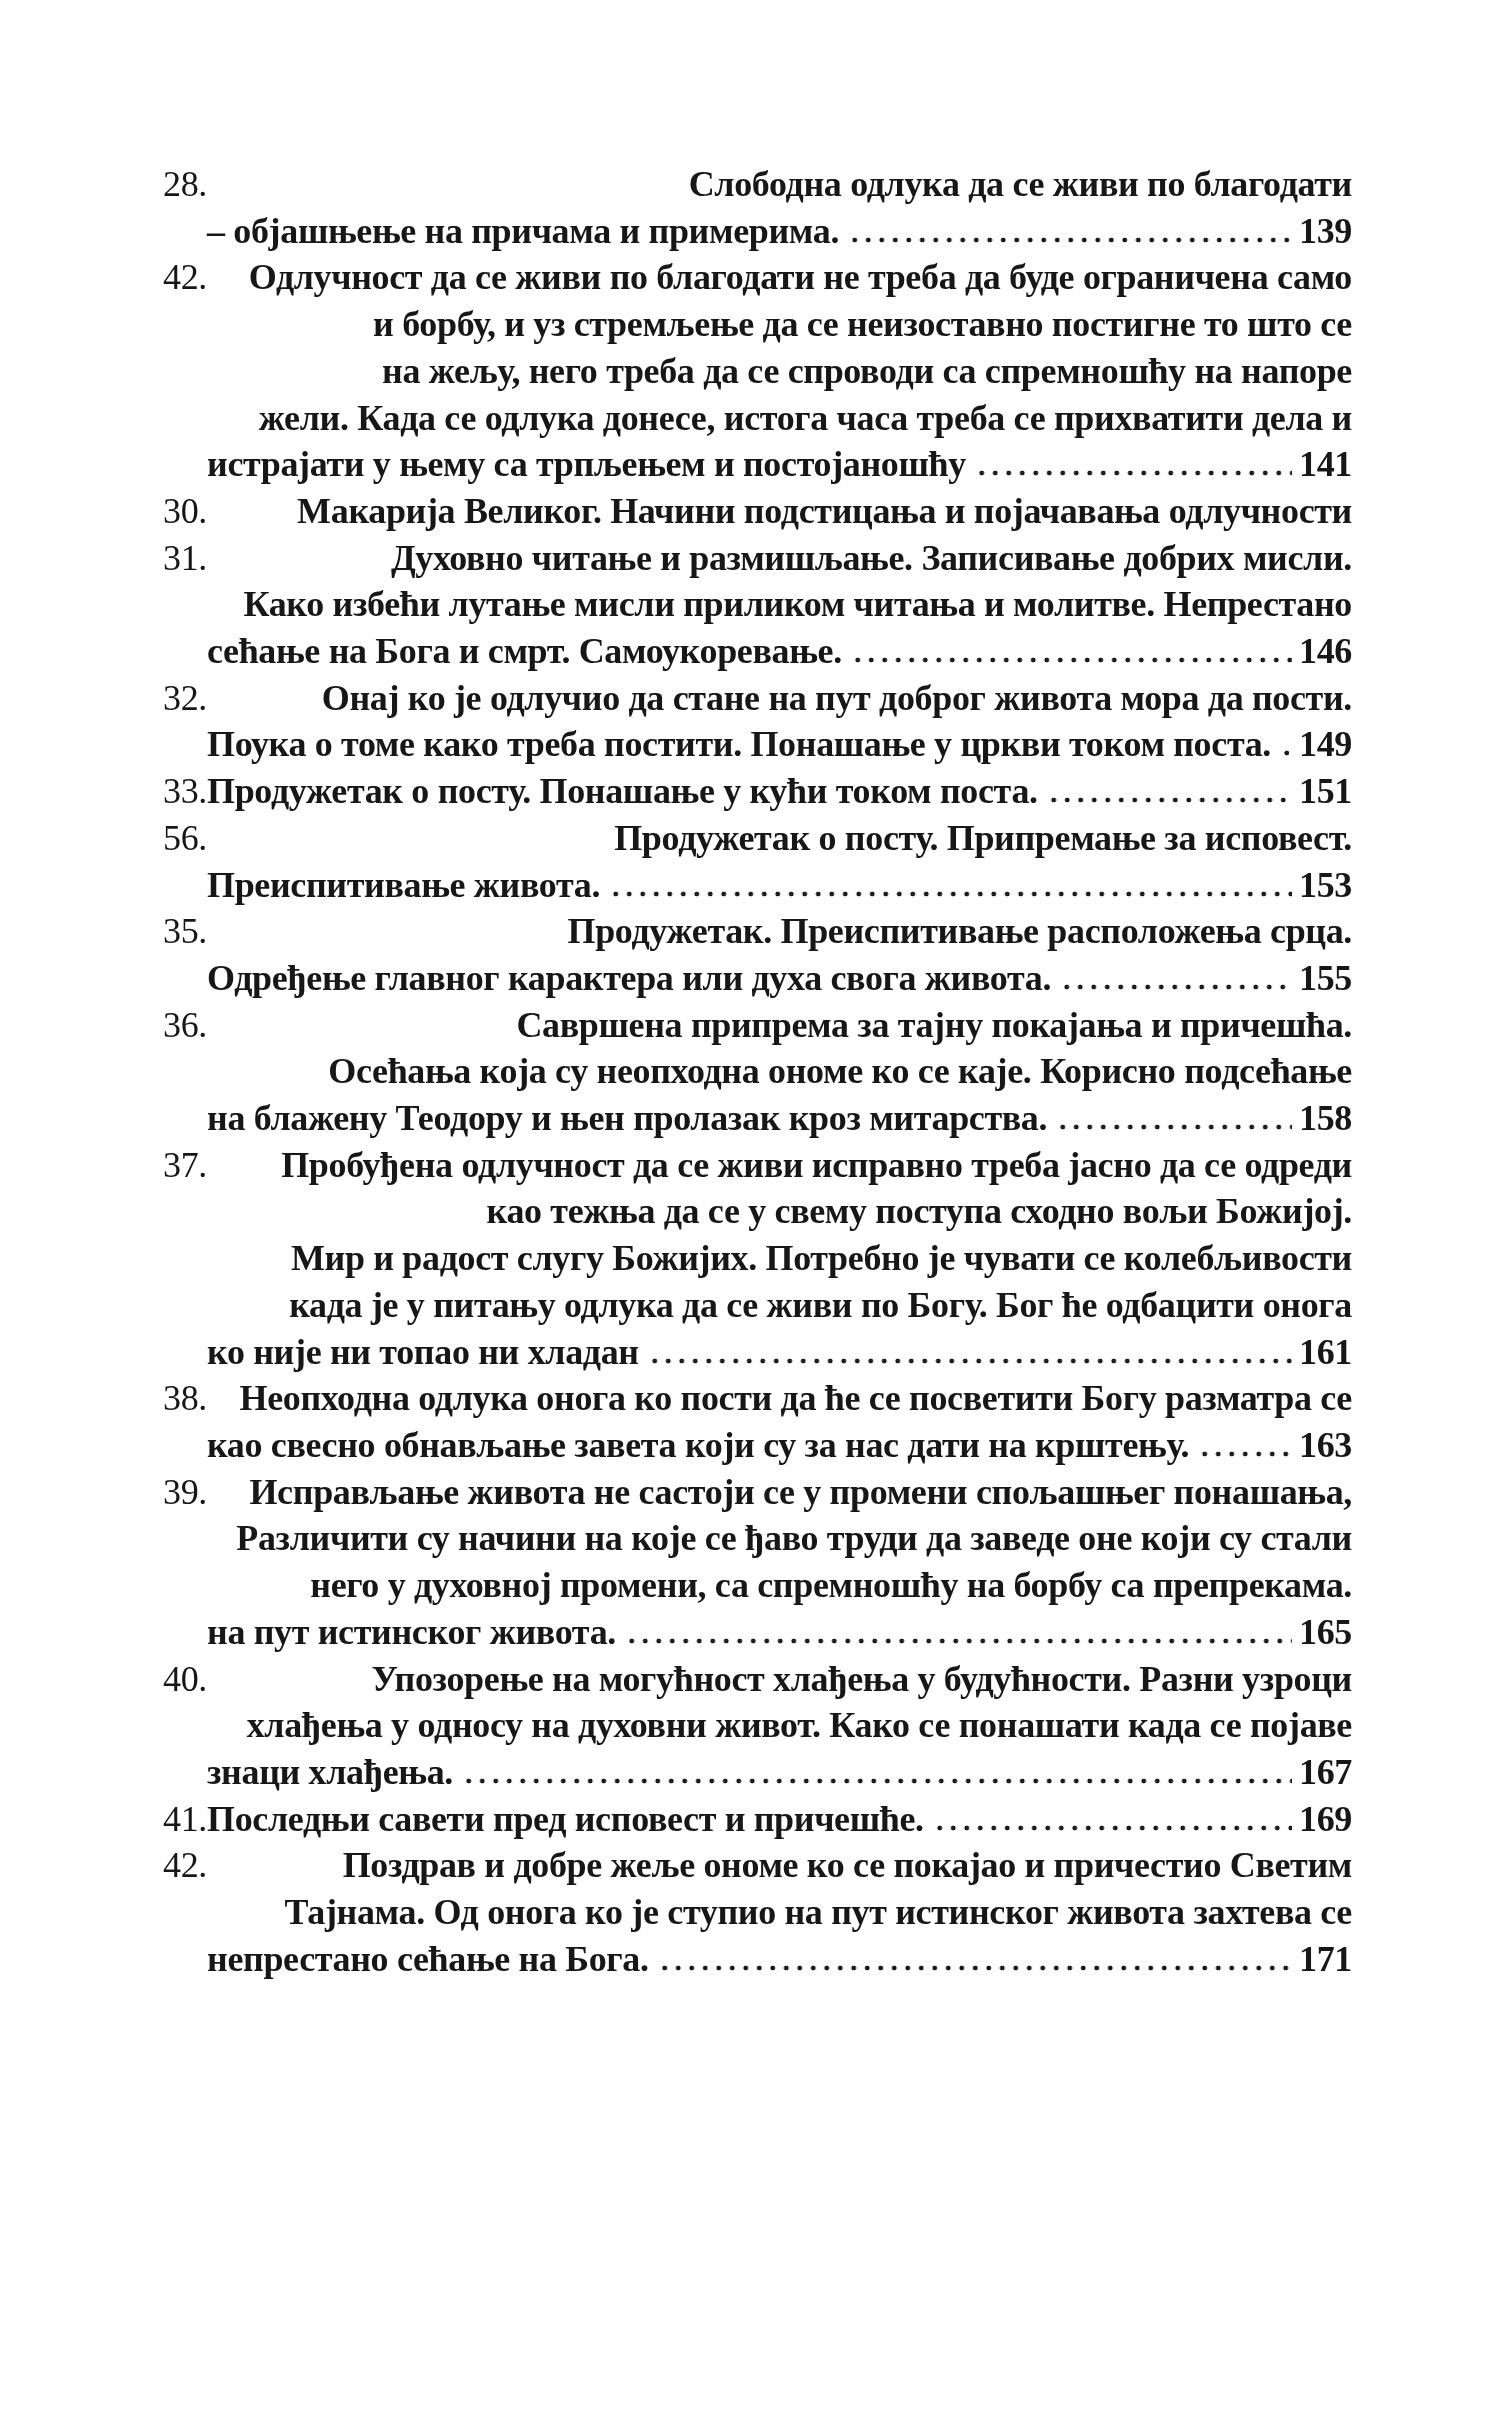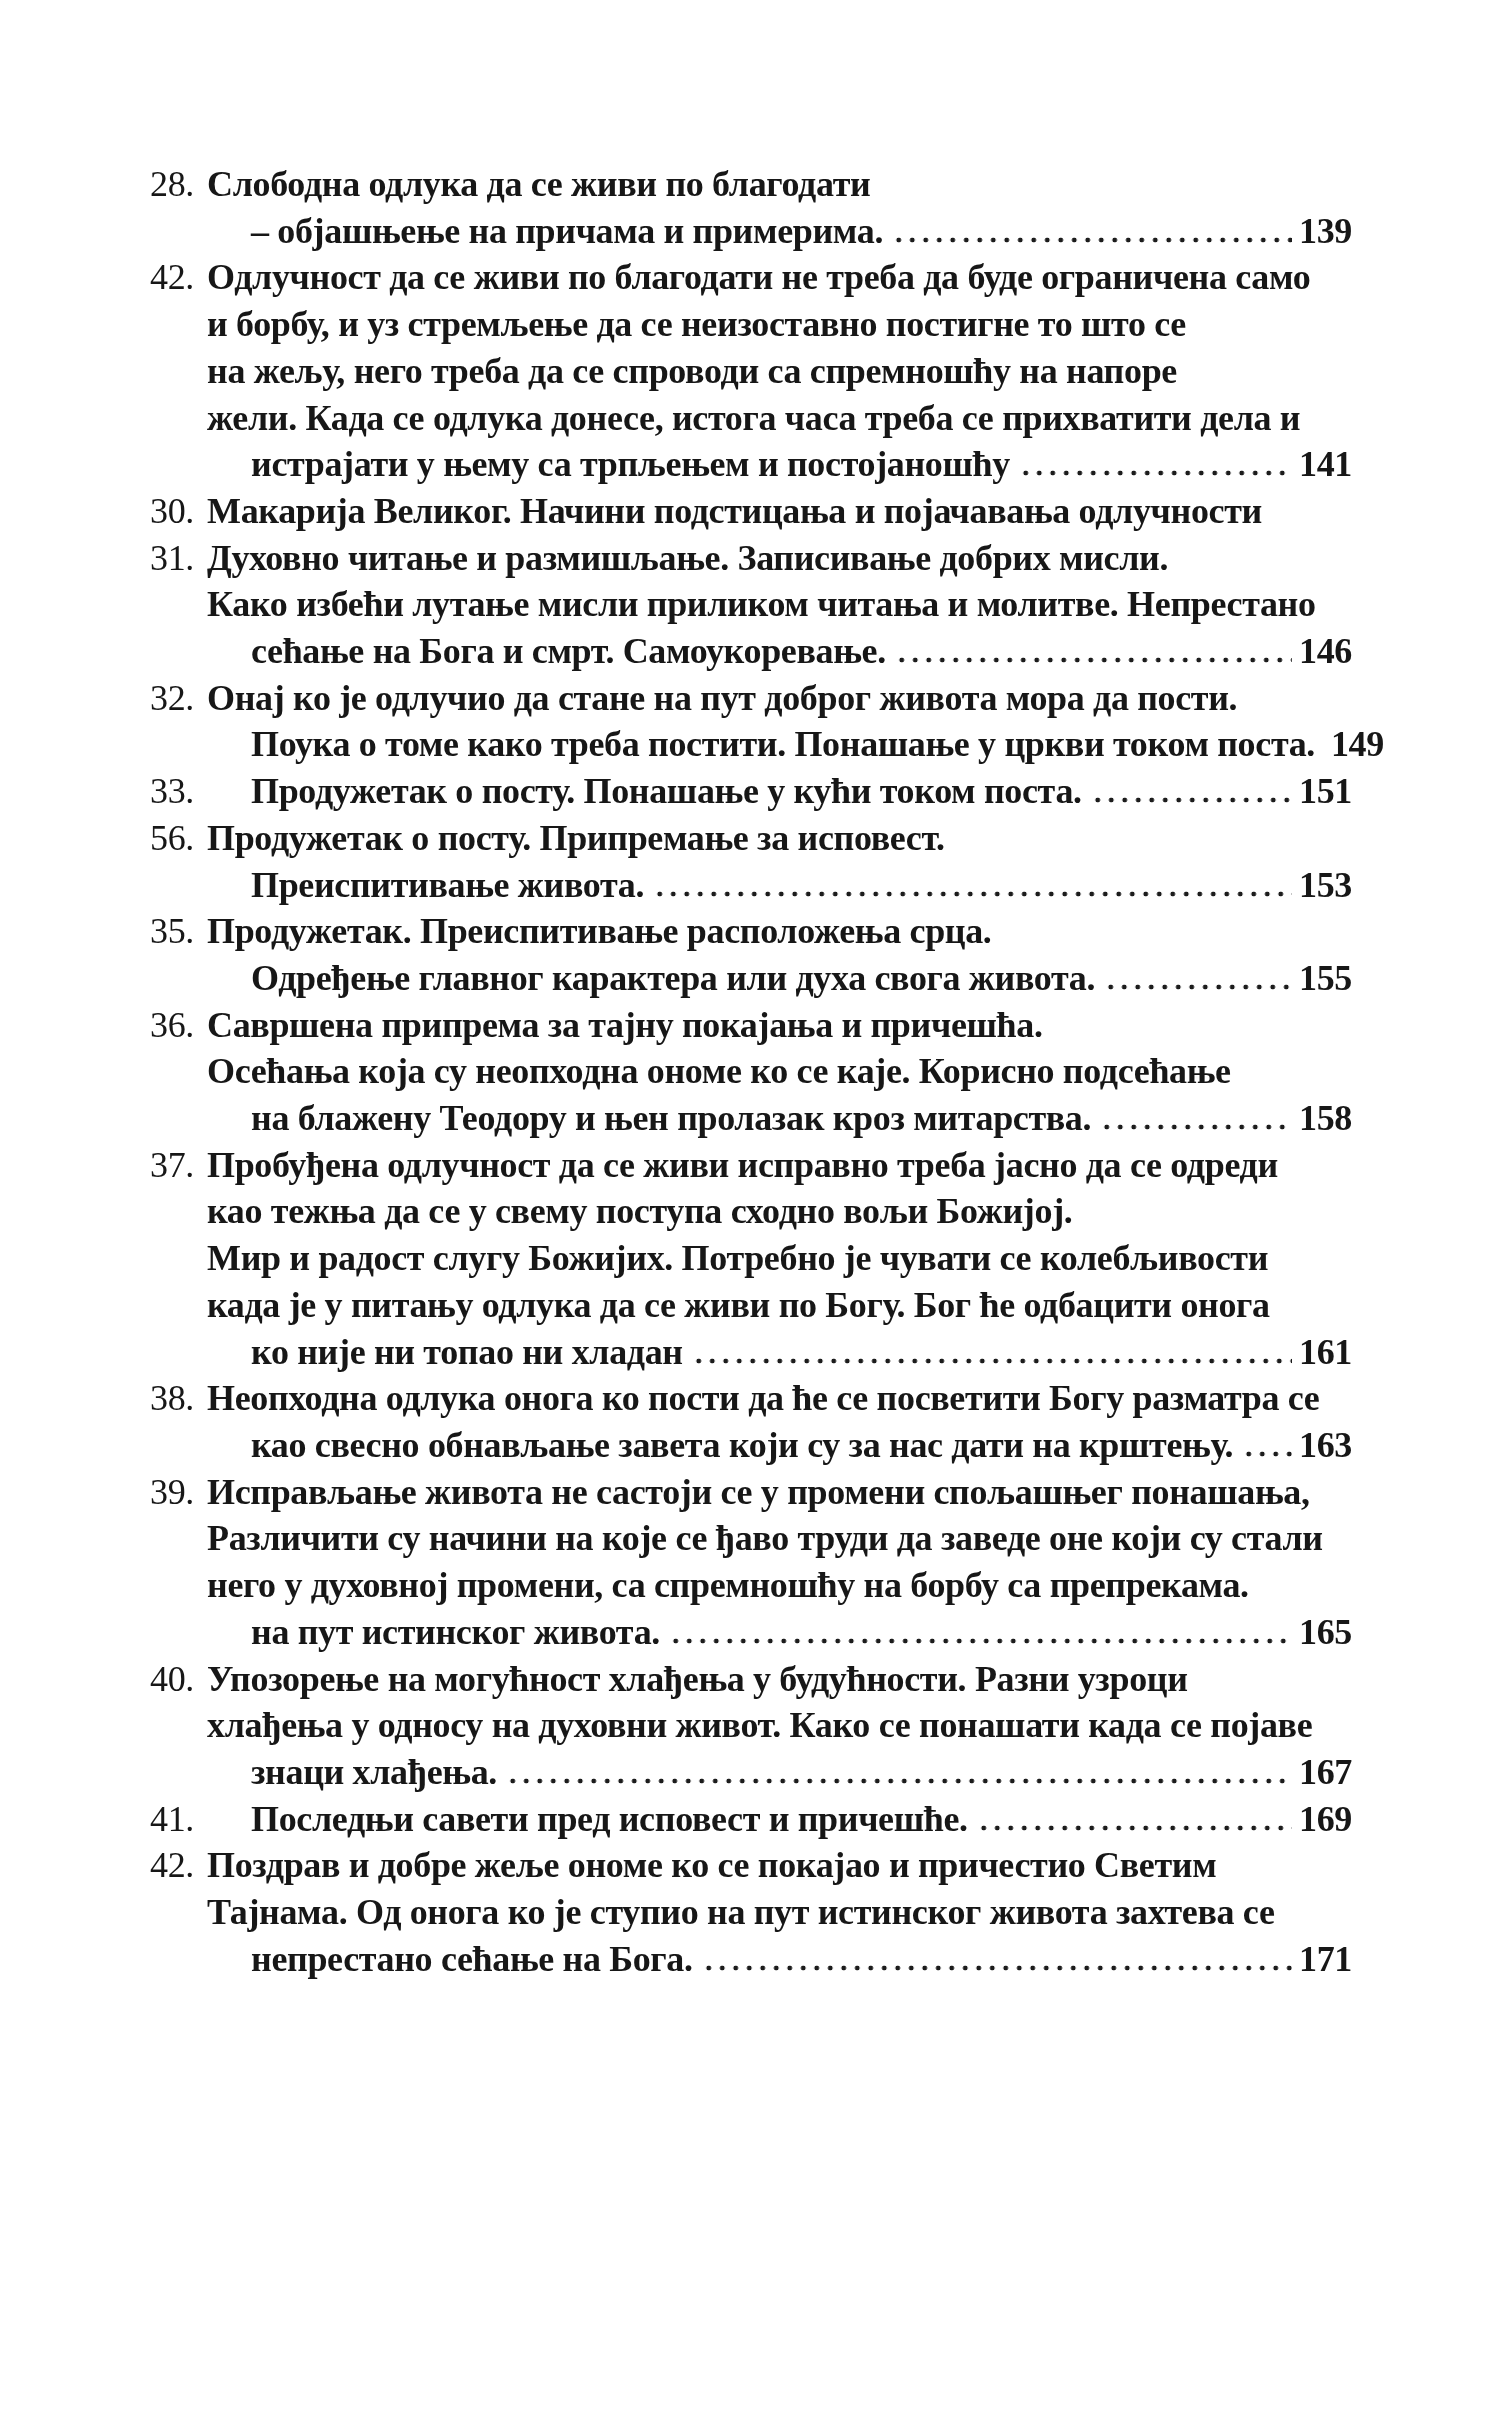--- a/index.html
+++ b/index.html
@@ -21,20 +21,21 @@
   .toc-page {
     box-sizing: border-box;
     width: 100%;
     height: 100%;
     padding: 161px 148px 0 150px;
   }
   .toc-list {
     margin: 0;
     padding: 0;
     list-style: none;
+    text-align: right;
   }
   .toc-entry {
     display: grid;
     grid-template-columns: 57px 1fr;
     align-items: start;
   }
   .entry-number {
     white-space: nowrap;
   }
   .entry-body {
@@ -43,21 +44,20 @@
   .toc-line {
     white-space: nowrap;
     font-weight: bold;
   }
   .toc-line.last {
     display: flex;
     align-items: baseline;
   }
   .toc-line.last .line-text {
     flex: 0 0 auto;
-    margin-left: 44px;
   }
   .dot-leader {
     flex: 1 1 auto;
     min-width: 0;
     height: 10px;
     margin: 0 7px 0 9px;
     background-image: radial-gradient(circle, #1c1c1c 2.1px, rgba(0,0,0,0) 2.7px);
     background-size: 13.5px 6px;
     background-repeat: repeat-x;
     background-position: left bottom;

